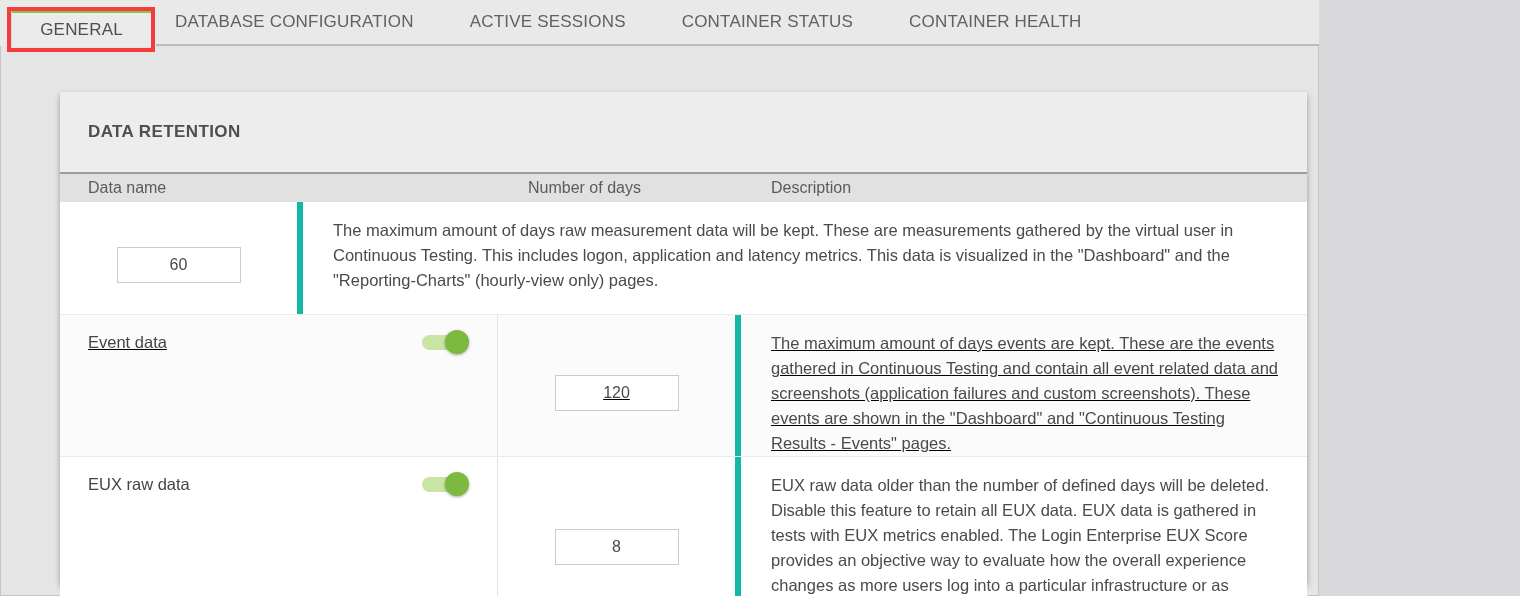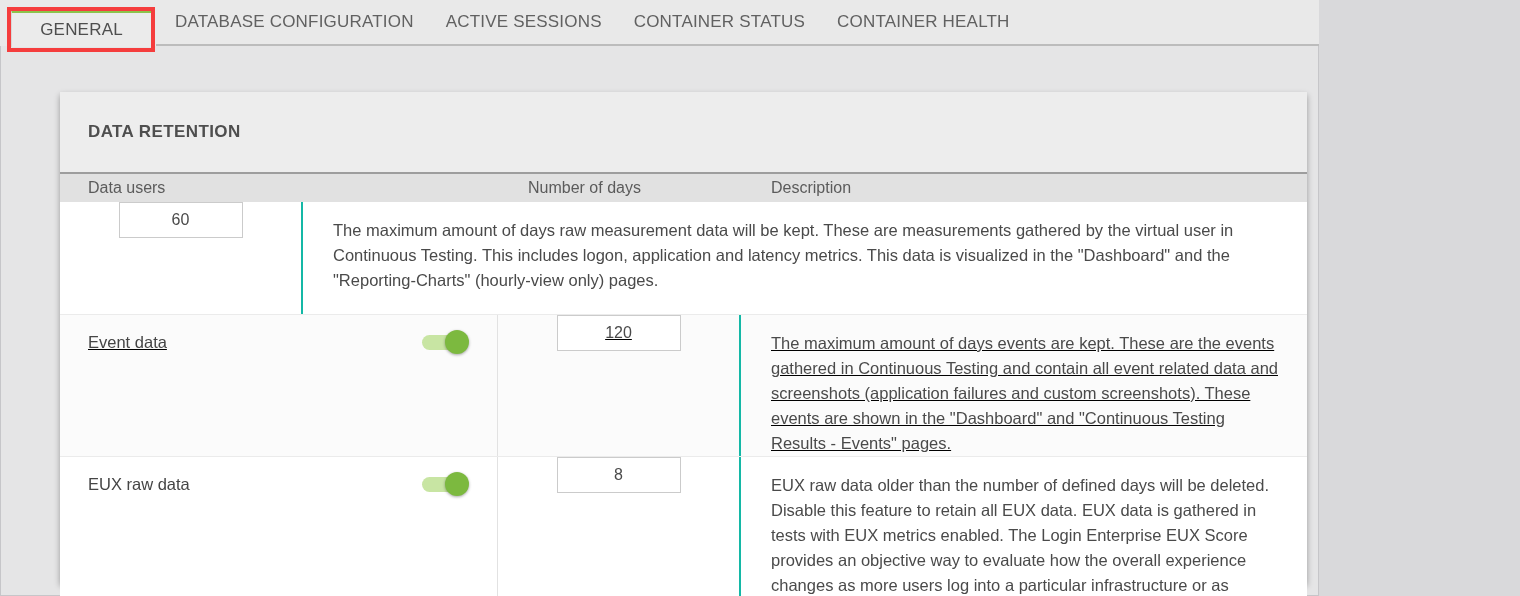--- a/index.html
+++ b/index.html
@@ -6,21 +6,21 @@
   html,body { background:#d9d9db; }
   .screen {
     position:relative; width:1319px; height:596px; overflow:hidden;
     background:#e5e5e6; font-family:"Liberation Sans", sans-serif;
     box-shadow: inset 0 0 0 1px #c6c6c9;
   }
 
   
   .tabbar { position:absolute; top:0; left:0; right:0; height:46px; background:#e9e9e9; }
   .tabbar-line { position:absolute; top:44px; left:156px; right:0; height:2px; background:#bcbcbc; }
-  .tabs { position:absolute; left:175px; top:0; height:44px; display:flex; gap:32px; align-items:center; }
+  .tabs { position:absolute; left:175px; top:0; height:44px; display:flex; gap:56px; align-items:center; }
   .tab { font-size:17px; color:#616161; letter-spacing:0.2px; white-space:nowrap; cursor:pointer; }
   .active-tab {
     position:absolute; left:11px; top:9px; width:141px; height:38px;
     background:#ebebeb; border-top:4px solid #8bc34a;
     border-left:1px solid #d8d8d8; border-right:1px solid #c9c9c9;
     display:flex; align-items:center; justify-content:center;
     font-size:17px; color:#4e4e4e; letter-spacing:0.2px; cursor:pointer;
   }
   .annotation-box {
     position:absolute; left:7px; top:7px; width:148px; height:45px;
@@ -59,22 +59,22 @@
     display:flex; align-items:flex-start; justify-content:space-between;
     padding:14px 28px 0 28px;
   }
   .name-label { font-size:16.5px; color:#454545; padding-top:4px; }
 
   .toggle { position:relative; width:47px; height:26px; cursor:pointer; flex:0 0 auto; }
   .toggle-track { position:absolute; left:0; top:6px; width:40px; height:15px; border-radius:8px; background:#c8e5a3; }
   .toggle-thumb { position:absolute; right:0; top:1px; width:24px; height:24px; border-radius:50%; background:#7cb93f; box-shadow:0 1px 3px rgba(0,0,0,0.35); }
 
   .cell-days {
-    width:243px; border-right:2px solid #14b8a6;
-    display:flex; justify-content:center; align-items:flex-start; 
+    width:243px; border-right:6px solid #14b8a6;
+    display:flex; justify-content:center; align-items:center; padding-top:14px;
   }
   .days-input {
     width:124px; height:36px; border:1px solid #cbcbcb; background:#ffffff;
     text-align:center; font-size:16px; color:#4a4a4a; font-family:inherit; outline:none;
   }
 
   .cell-desc {
     flex:1; padding:16px 28px 0 30px;
     font-size:16.5px; color:#4a4a4a; line-height:25px;
   }
@@ -98,21 +98,21 @@
       <div class="tab">CONTAINER HEALTH</div>
     </div>
     <div class="annotation-box"></div>
   </div>
 
   <div class="panel">
 
     <div class="panel-header">DATA RETENTION</div>
 
     <div class="thead">
-      <div class="hc-name">Data users</div>
+      <div class="hc-name">Data name</div>
       <div class="hc-days">Number of days</div>
       <div class="hc-desc">Description</div>
     </div>
 
     <div class="rows">
 
       <div class="row row-1">
         <div class="cell-days">
           <input class="days-input" type="text" value="60" style="">
         </div>

